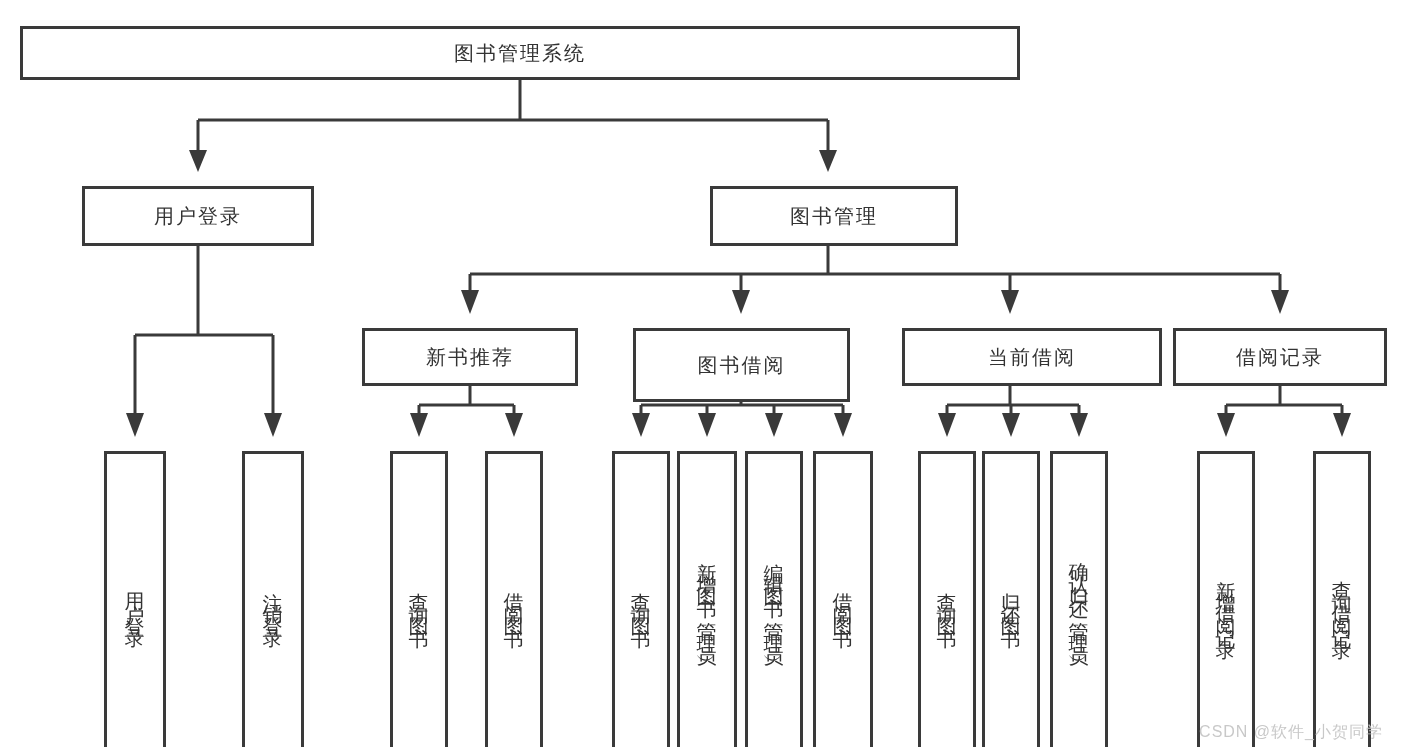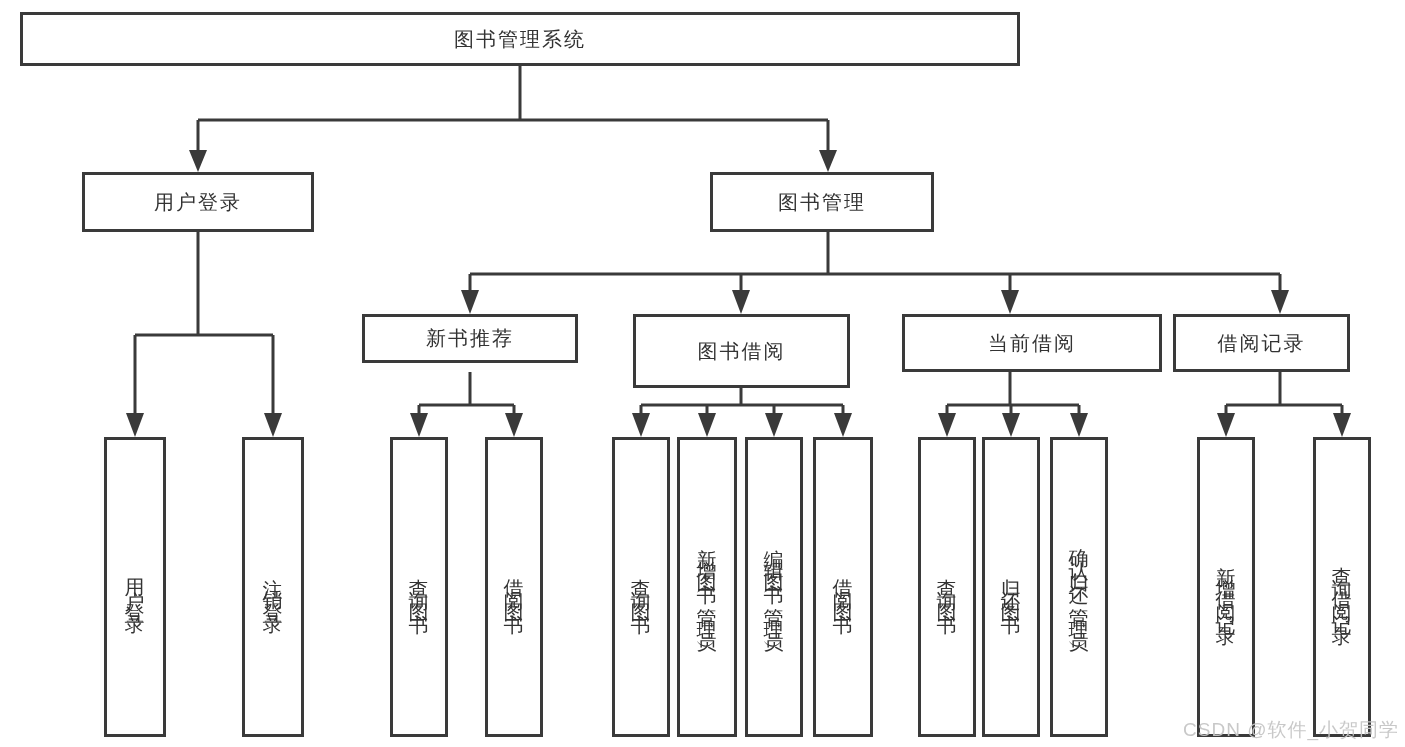--- a/index.html
+++ b/index.html
@@ -23,33 +23,34 @@
     box-sizing: border-box;
     border: 3px solid #3a3a3a;
     background: #ffffff;
     display: flex;
     align-items: center;
     justify-content: center;
     color: #333333;
     font-size: 20px;
     letter-spacing: 2px;
     text-align: center;
+    margin-top: 14px;
   }
   .leaf span {
     writing-mode: vertical-rl;
     text-orientation: upright;
     letter-spacing: 12px;
     line-height: 1;
     font-size: 20px;
   }
   .watermark {
     position: absolute;
-    right: 6px;
+    right: 22px;
     bottom: 4px;
-    font-size: 19px;
+    font-size: 16px;
     color: #c6c6c6;
     letter-spacing: 1px;
     z-index: 5;
     opacity: 0.95;
     white-space: nowrap;
   }
 </style>
 </head>
 <body>
 
@@ -87,34 +88,34 @@
     </g>
   </svg>
 
   <div class="node" style="left:20px;top:12px;width:1000px;height:54px">
     <span>图书管理系统</span>
   </div>
 
   <div class="node" style="left:82px;top:172px;width:232px;height:60px">
     <span>用户登录</span>
   </div>
-  <div class="node" style="left:710px;top:172px;width:224px;height:60px">
+  <div class="node" style="left:710px;top:172px;width:248px;height:60px">
     <span>图书管理</span>
   </div>
 
-  <div class="node" style="left:362px;top:314px;width:216px;height:49px">
+  <div class="node" style="left:362px;top:314px;width:216px;height:58px">
     <span>新书推荐</span>
   </div>
   <div class="node" style="left:633px;top:314px;width:217px;height:74px">
     <span>图书借阅</span>
   </div>
   <div class="node" style="left:902px;top:314px;width:260px;height:58px">
     <span>当前借阅</span>
   </div>
-  <div class="node" style="left:1173px;top:314px;width:177px;height:58px">
+  <div class="node" style="left:1173px;top:314px;width:214px;height:58px">
     <span>借阅记录</span>
   </div>
 
   <div class="node leaf" style="left:104px;top:437px;width:62px;height:300px">
     <span>用户登录</span>
   </div>
   <div class="node leaf" style="left:242px;top:437px;width:62px;height:300px">
     <span>注销登录</span>
   </div>
 

